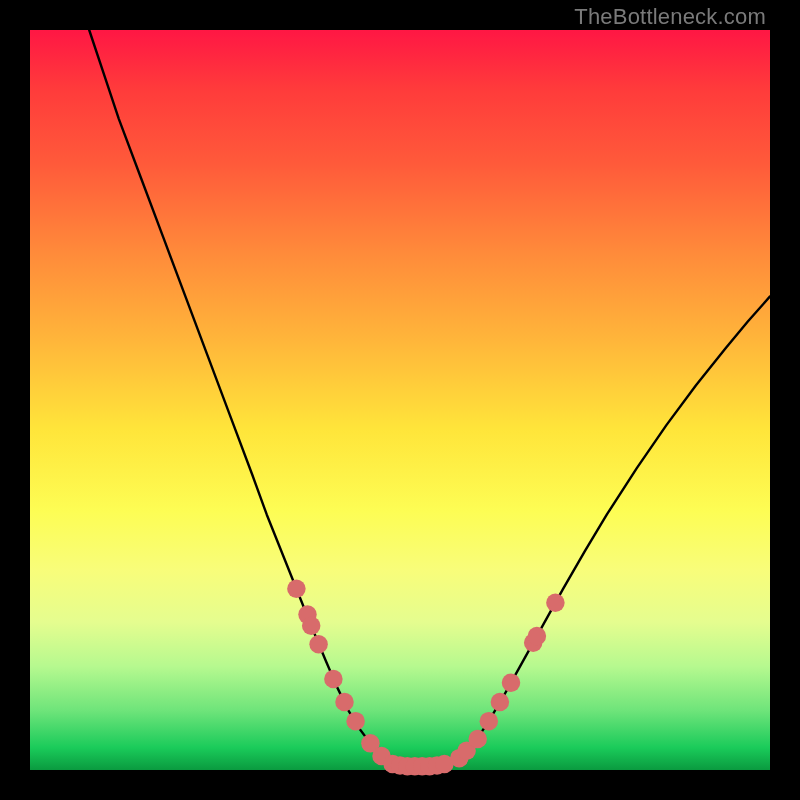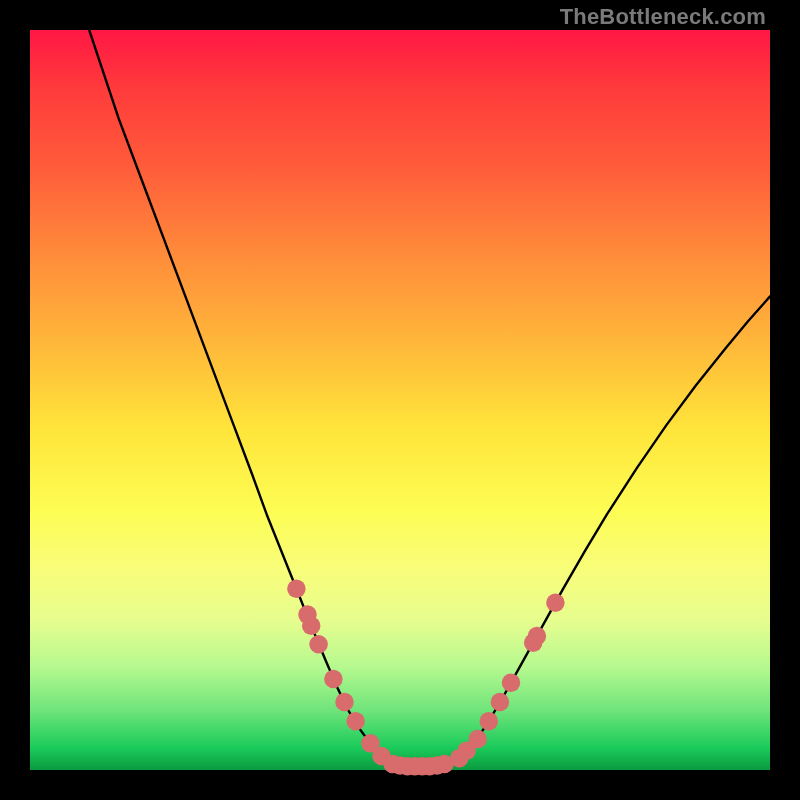--- a/index.html
+++ b/index.html
@@ -43,21 +43,21 @@
       #1acb5a 97%,
       #0a9a3f 100%
     );
   }
   .watermark {
     position: absolute;
     top: 4px;
     right: 34px;
     color: #7a7a7a;
     font-size: 22px;
-    font-weight: 700;
+    font-weight: 400;
     letter-spacing: 0.2px;
     user-select: none;
   }
   svg.curves {
     position: absolute;
     left: 30px;
     top: 30px;
     width: 740px;
     height: 740px;
     overflow: visible;

